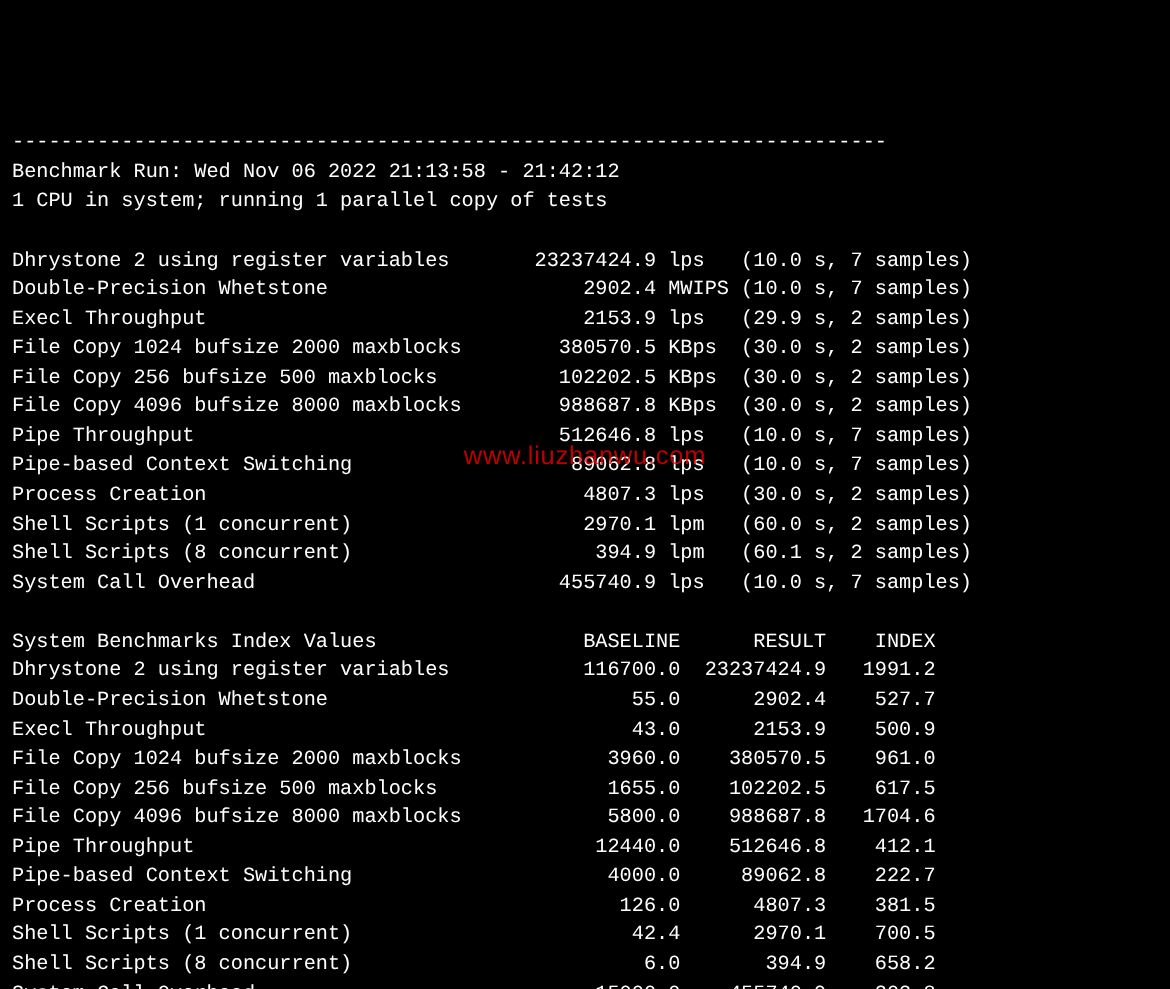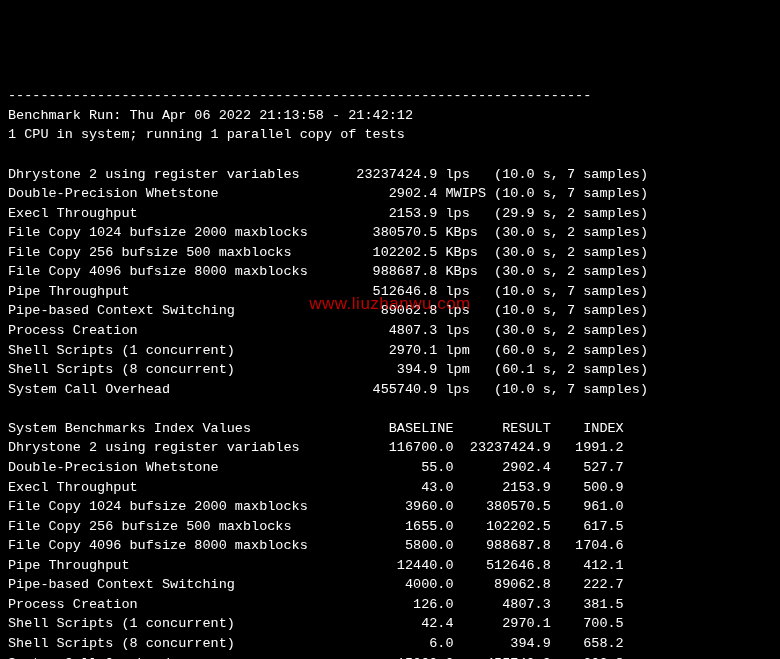--- a/index.html
+++ b/index.html
@@ -34,21 +34,21 @@
       z-index: 10;
       letter-spacing: 0.5px;
     }
   </style>
 </head>
 <body>
 
 
 
 <div><span class="divider">------------------------------------------------------------------------</span>
-<span>Benchmark Run: Thu Apr 06 2022 21:13:58 - 21:42:12</span>
+<span>Benchmark Run: Wed Nov 06 2022 21:13:58 - 21:42:12</span>
 <span>1 CPU in system; running 1 parallel copy of tests</span>
 
 <div>Dhrystone 2 using register variables       23237424.9 lps   (10.0 s, 7 samples)
 Double-Precision Whetstone                     2902.4 MWIPS (10.0 s, 7 samples)
 Execl Throughput                               2153.9 lps   (29.9 s, 2 samples)
 File Copy 1024 bufsize 2000 maxblocks        380570.5 KBps  (30.0 s, 2 samples)
 File Copy 256 bufsize 500 maxblocks          102202.5 KBps  (30.0 s, 2 samples)
 File Copy 4096 bufsize 8000 maxblocks        988687.8 KBps  (30.0 s, 2 samples)
 Pipe Throughput                              512646.8 lps   (10.0 s, 7 samples)
 Pipe-based Context Switching                  89062.8 lps   (10.0 s, 7 samples)

